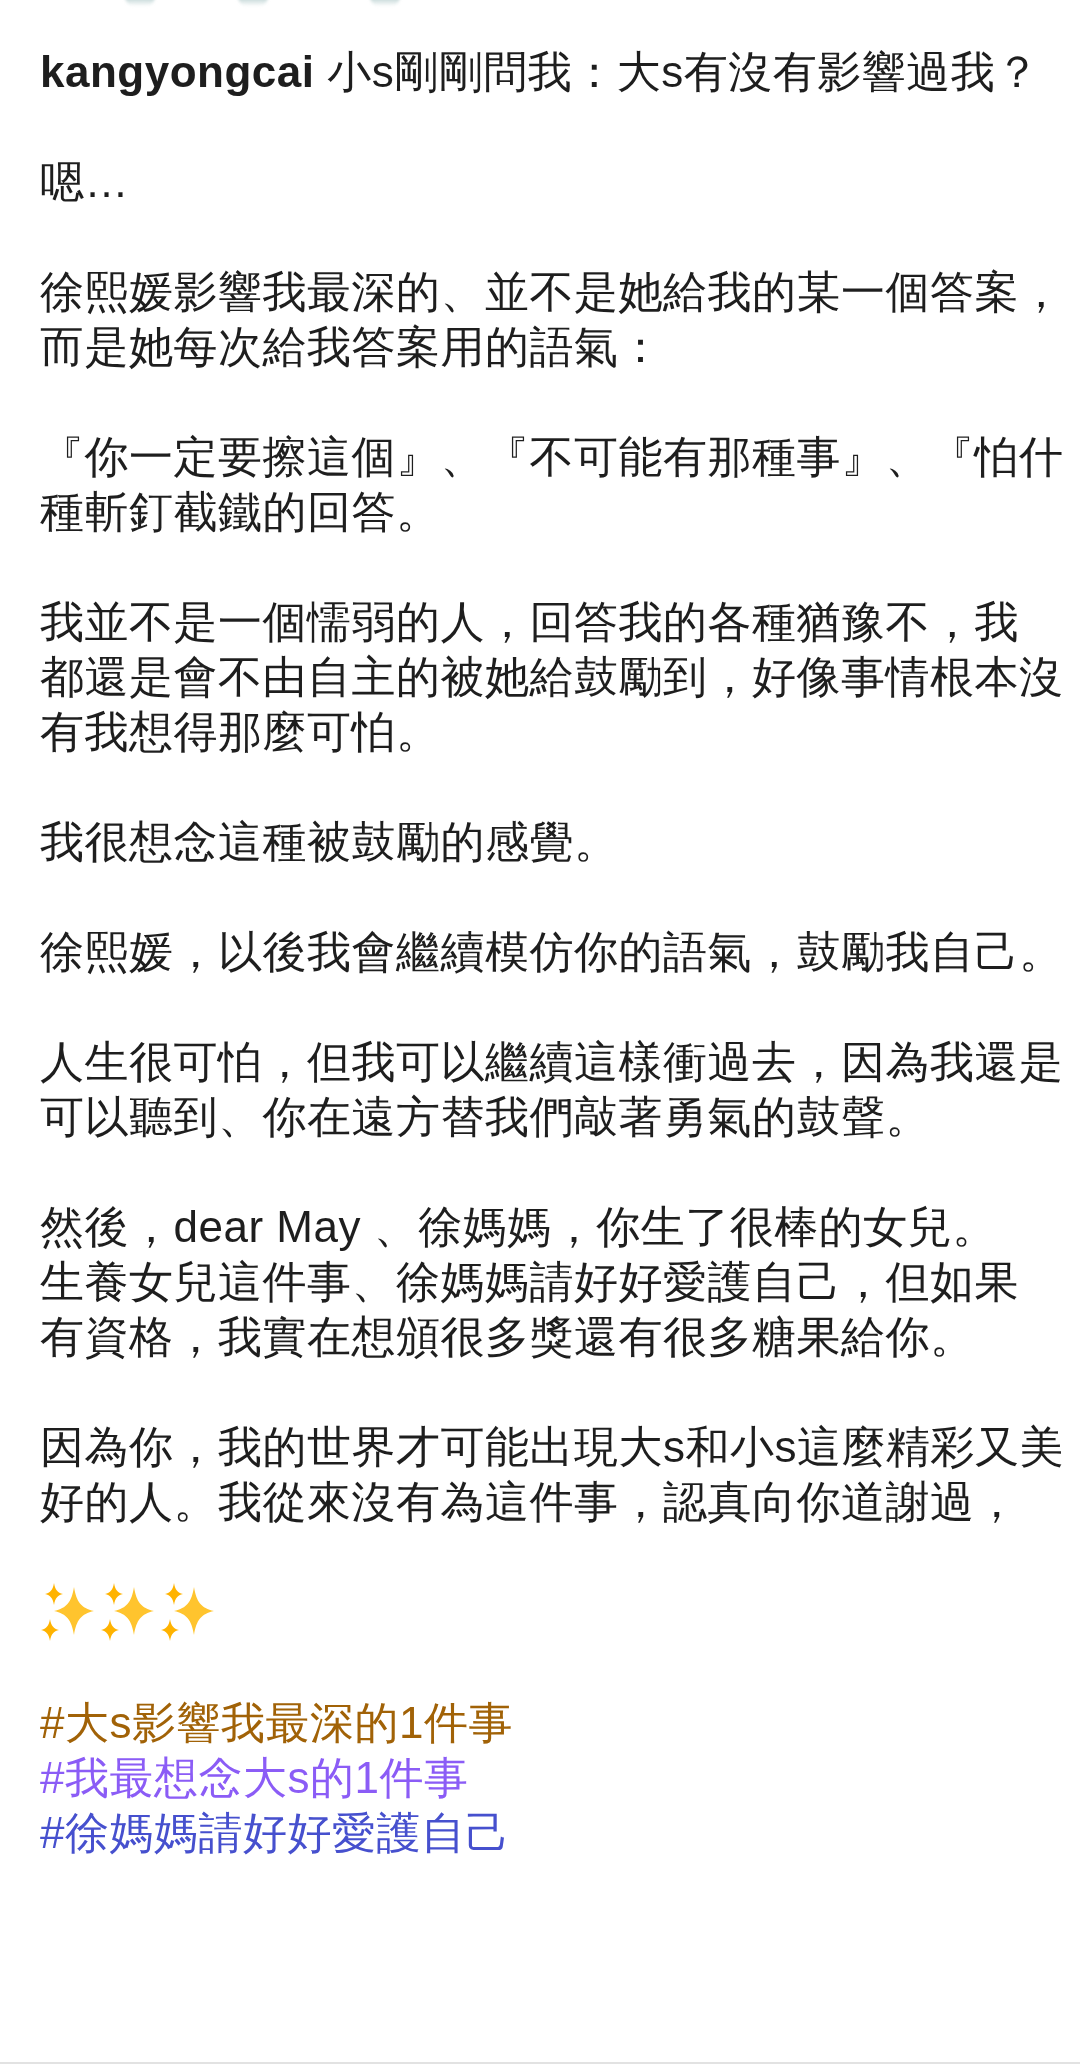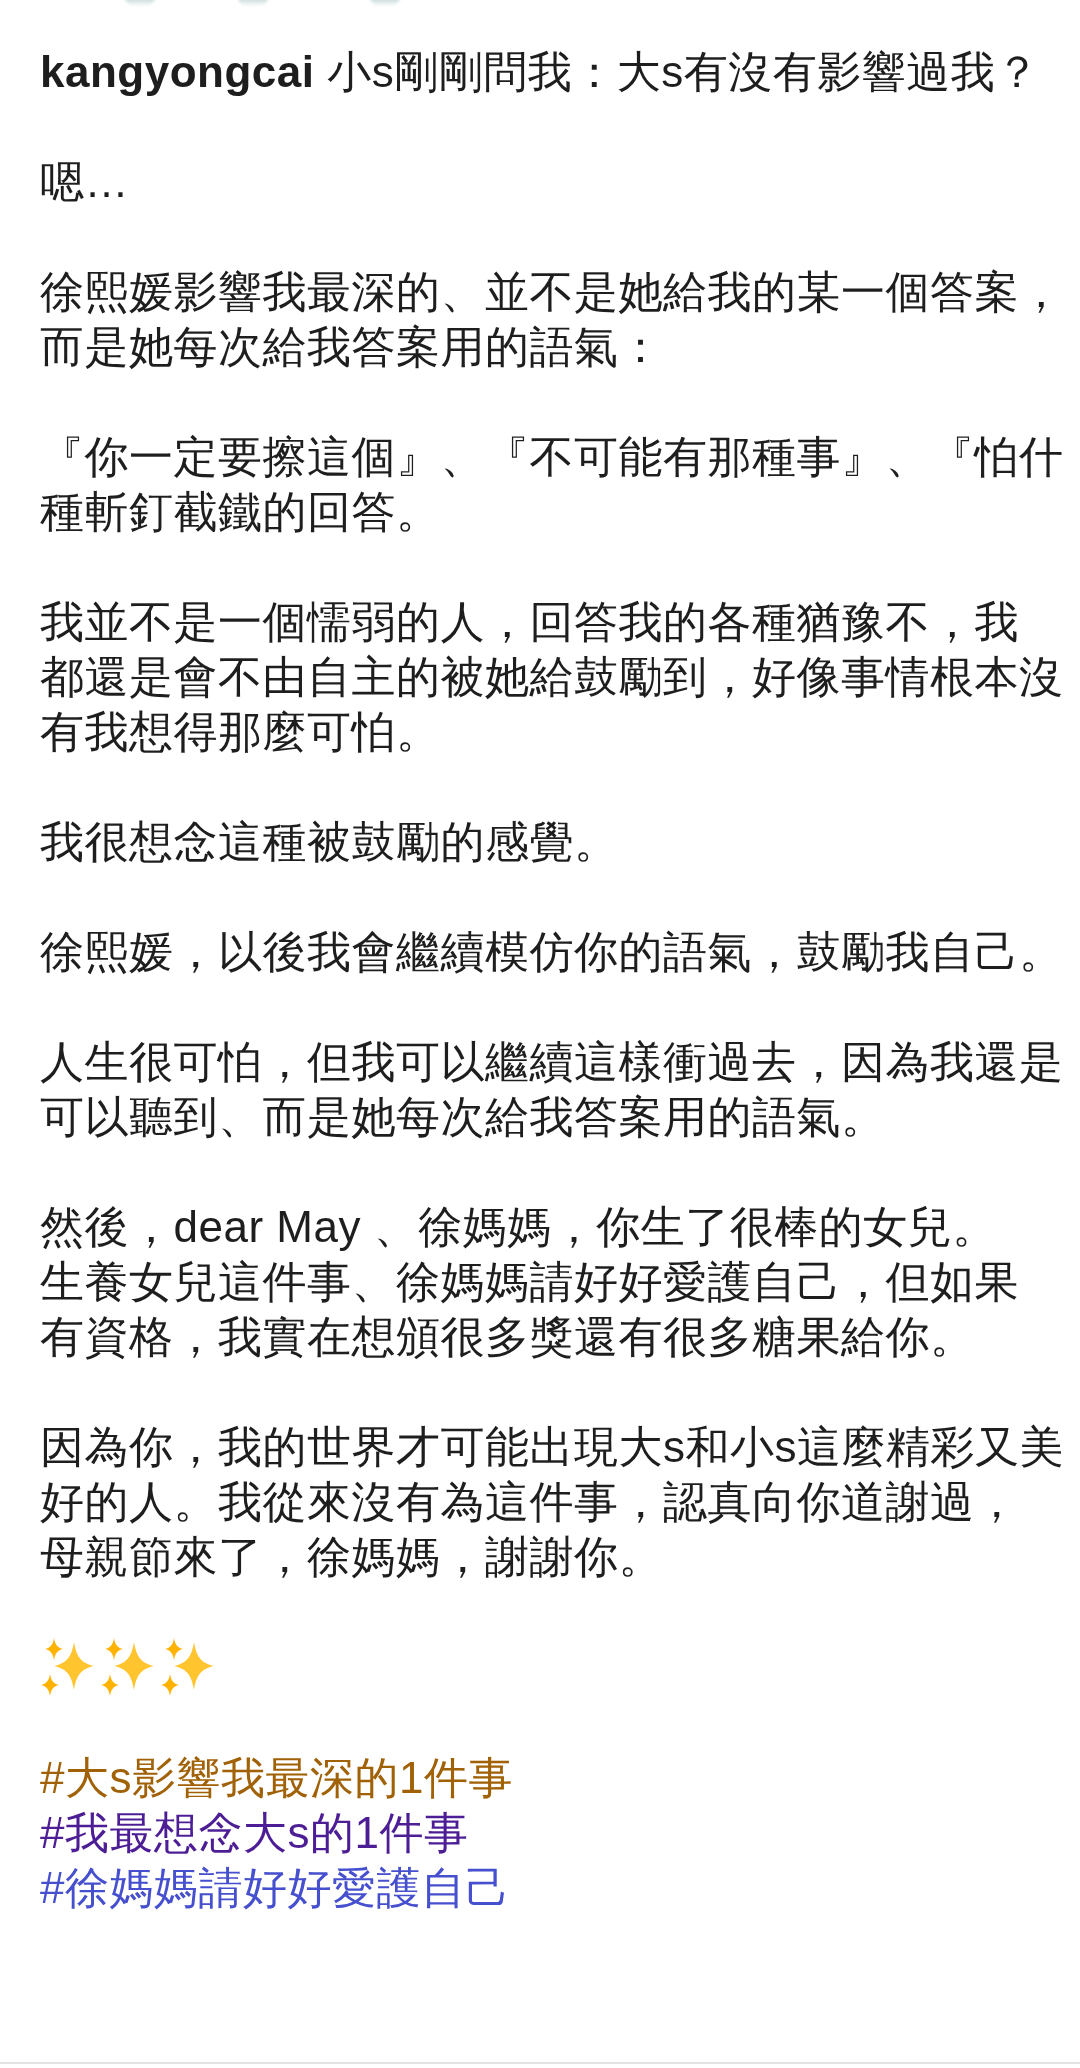--- a/index.html
+++ b/index.html
@@ -123,33 +123,32 @@
   <div class="para">
     <div class="line">我很想念這種被鼓勵的感覺。</div>
   </div>
 
   <div class="para">
     <div class="line">徐熙媛，以後我會繼續模仿你的語氣，鼓勵我自己。</div>
   </div>
 
   <div class="para">
     <div class="line">人生很可怕，但我可以繼續這樣衝過去，因為我還是</div>
-    <div class="line">可以聽到、而是她每次給我答案用的語氣。</div>
+    <div class="line">可以聽到、你在遠方替我們敲著勇氣的鼓聲。</div>
   </div>
 
   <div class="para">
     <div class="line">然後，dear May 、徐媽媽，你生了很棒的女兒。</div>
     <div class="line">生養女兒這件事、徐媽媽請好好愛護自己，但如果</div>
     <div class="line">有資格，我實在想頒很多獎還有很多糖果給你。</div>
   </div>
 
   <div class="para">
     <div class="line">因為你，我的世界才可能出現大s和小s這麼精彩又美</div>
     <div class="line">好的人。我從來沒有為這件事，認真向你道謝過，</div>
-    <div class="line">母親節來了，徐媽媽，謝謝你。</div>
   </div>
 
   <div class="sparkles" aria-label="✨✨✨">
 
     <svg width="58" height="62" viewBox="0 0 58 62">
       <path fill="#FFC42E" d="M34 6 C36.5 21 41 27 54 30 C41 33 36.5 39 34 54 C31.5 39 27 33 14 30 C27 27 31.5 21 34 6 Z"></path>
       <path fill="#FFB300" d="M14 2 C15.2 9 17.5 11.6 23 13 C17.5 14.4 15.2 17 14 24 C12.8 17 10.5 14.4 5 13 C10.5 11.6 12.8 9 14 2 Z"></path>
       <path fill="#FFB300" d="M10 38 C11.2 45 13.5 47.6 19 49 C13.5 50.4 11.2 53 10 60 C8.8 53 6.5 50.4 1 49 C6.5 47.6 8.8 45 10 38 Z"></path>
     </svg>
     <svg width="58" height="62" viewBox="0 0 58 62">
@@ -159,19 +158,19 @@
     </svg>
     <svg width="58" height="62" viewBox="0 0 58 62">
       <path fill="#FFC42E" d="M34 6 C36.5 21 41 27 54 30 C41 33 36.5 39 34 54 C31.5 39 27 33 14 30 C27 27 31.5 21 34 6 Z"></path>
       <path fill="#FFB300" d="M14 2 C15.2 9 17.5 11.6 23 13 C17.5 14.4 15.2 17 14 24 C12.8 17 10.5 14.4 5 13 C10.5 11.6 12.8 9 14 2 Z"></path>
       <path fill="#FFB300" d="M10 38 C11.2 45 13.5 47.6 19 49 C13.5 50.4 11.2 53 10 60 C8.8 53 6.5 50.4 1 49 C6.5 47.6 8.8 45 10 38 Z"></path>
     </svg>
   </div>
 
   <div class="hashtags">
     <a class="hashtag" href="#" style="color: #a16207;">#大s影響我最深的1件事</a>
-    <a class="hashtag" href="#" style="color: #4c1d95;">#我最想念大s的1件事</a>
+    <a class="hashtag" href="#" style="color: #8b5cf6;">#我最想念大s的1件事</a>
     <a class="hashtag" href="#" style="color: rgb(70, 80, 206);">#徐媽媽請好好愛護自己</a>
   </div>
 
 </div>
 
 <div class="bottom-divider"></div>
 
 </body></html>

